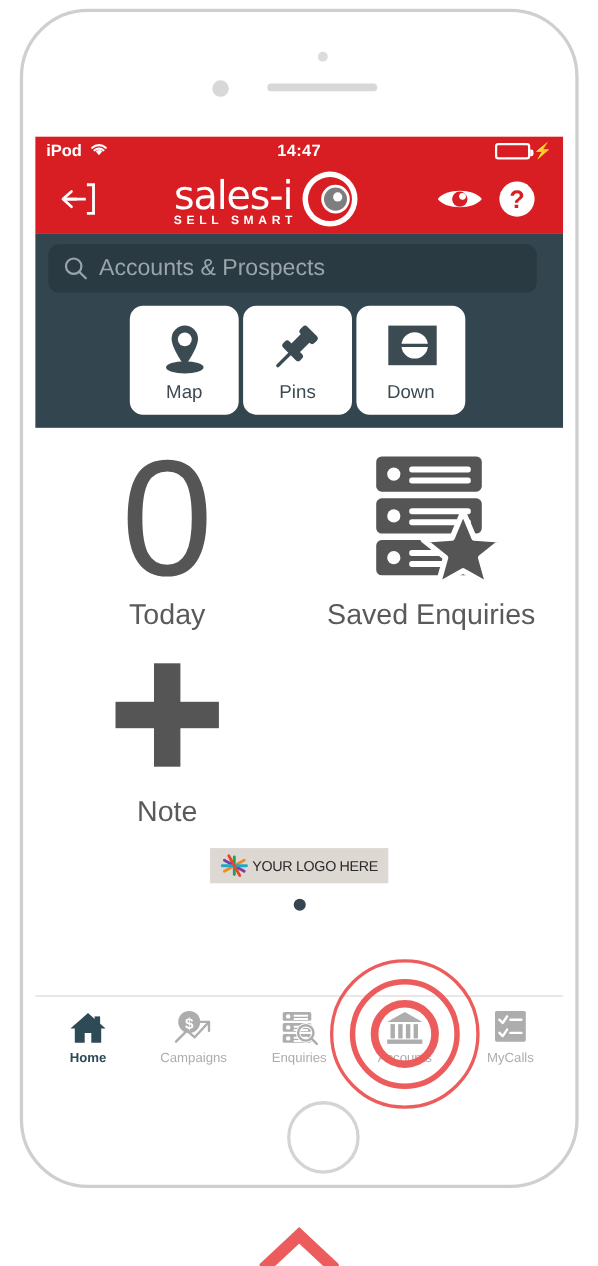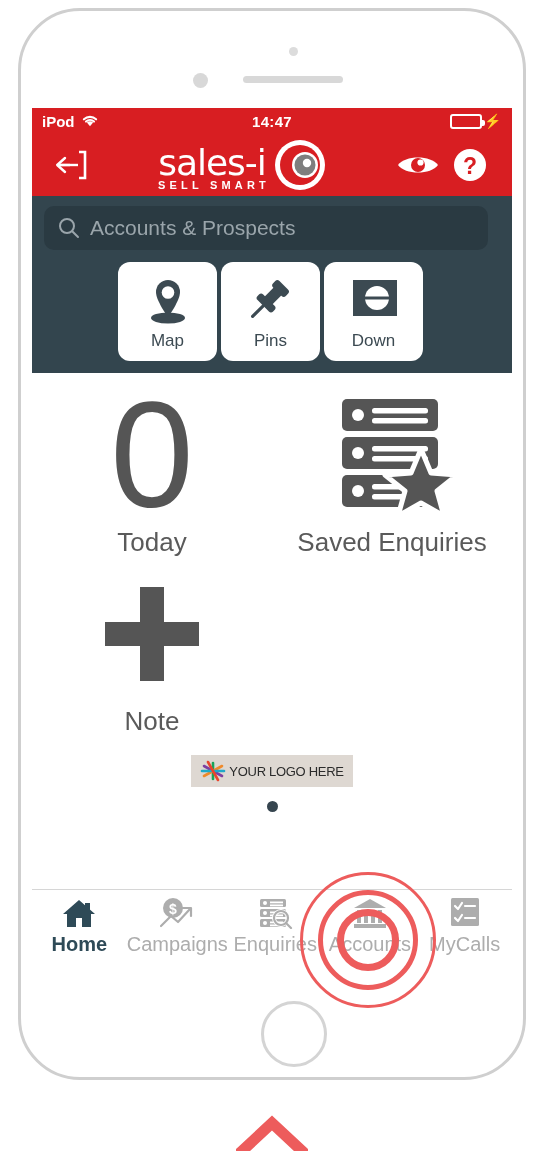--- a/index.html
+++ b/index.html
@@ -32,21 +32,21 @@
     width: 9px; height: 9px; border-radius: 50%; background: #dcdcdc;
   }
   .home-button {
     position: absolute; left: 240px; top: 990px;
     width: 66px; height: 66px; border-radius: 50%;
     border: 3px solid #d4d4d4; background: #fff;
   }
 
   
   .screen {
-    position: absolute; left: 32px; top: 108px;
+    position: absolute; left: 32px; top: 124px;
     width: 480px; height: 853px;
     background: #ffffff;
     overflow: hidden;
   }
 
   
   .status-bar {
     position: relative; height: 26px; background: #D81E22; color: #fff;
     display: flex; align-items: center; padding: 0 10px;
     font-size: 15px; font-weight: bold;
@@ -137,21 +137,21 @@
   .tab-bar {
     position: absolute; left: 0; right: 0; bottom: 0;
     height: 72px; background: #fff; border-top: 1px solid #d6d6d6;
     display: flex; align-items: center;
   }
   .tab {
     flex: 1; display: flex; flex-direction: column;
     align-items: center; justify-content: center; gap: 2px;
   }
   .tab-icon { height: 36px; display:flex; align-items:center; justify-content:center; }
-  .tab-label { font-size: 20px; color: #ADADAD; }
+  .tab-label { font-size: 12px; color: #ADADAD; }
   .tab.active .tab-label { color: #2E4A57; font-weight: bold; }
 
   
   .ripple {
     position: absolute; left: 368px; top: 940px;
     transform: translate(-50%, -50%);
     pointer-events: none;
   }
   .ring {
     position: absolute; border-radius: 50%;

